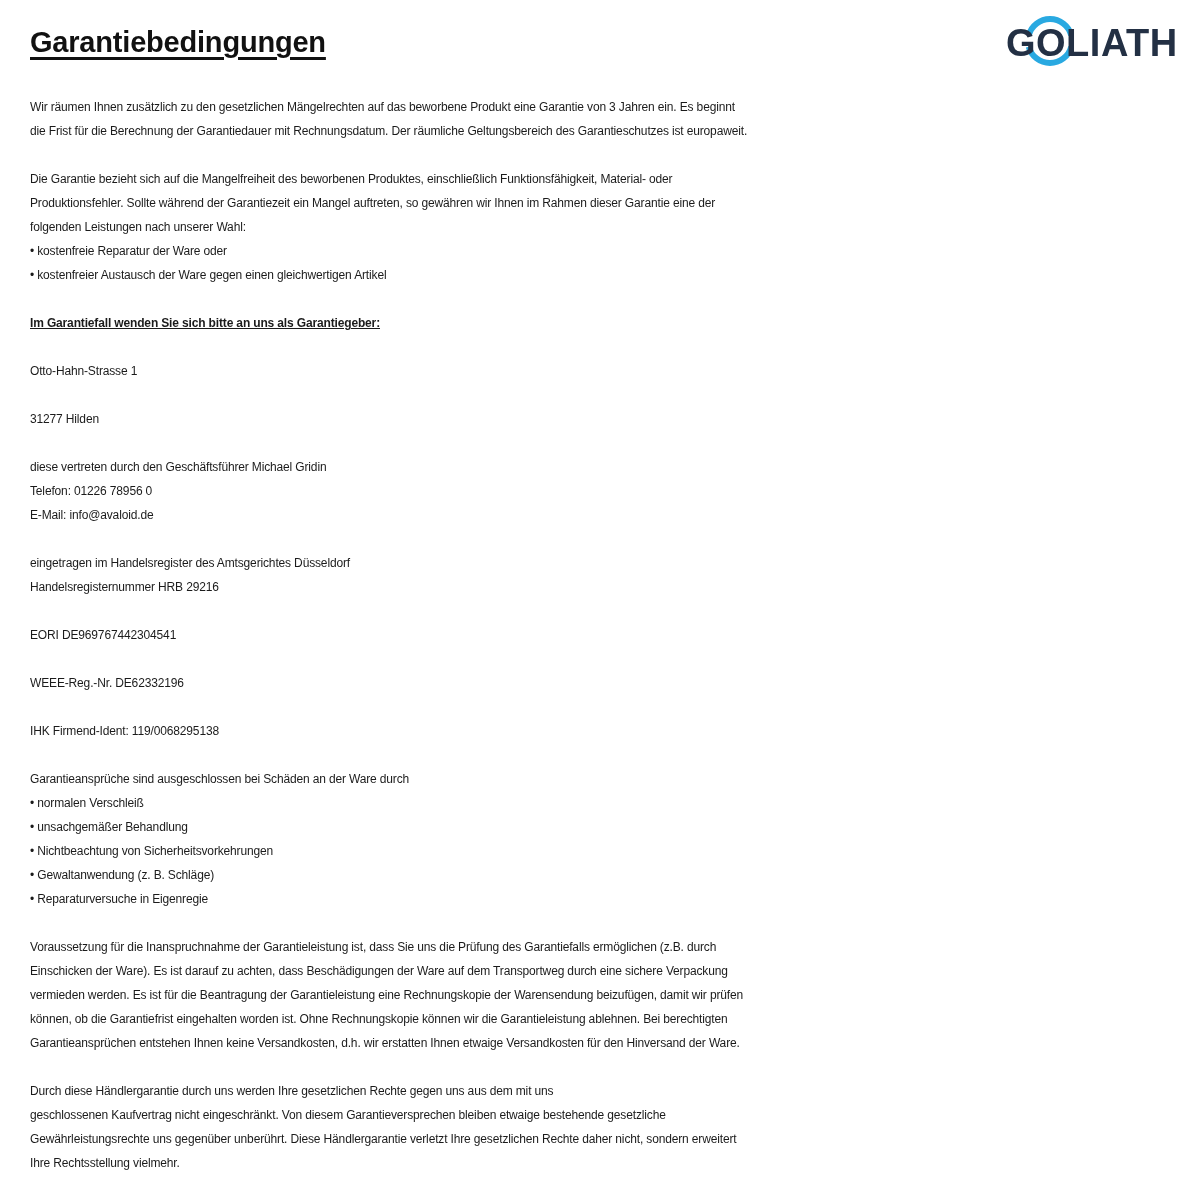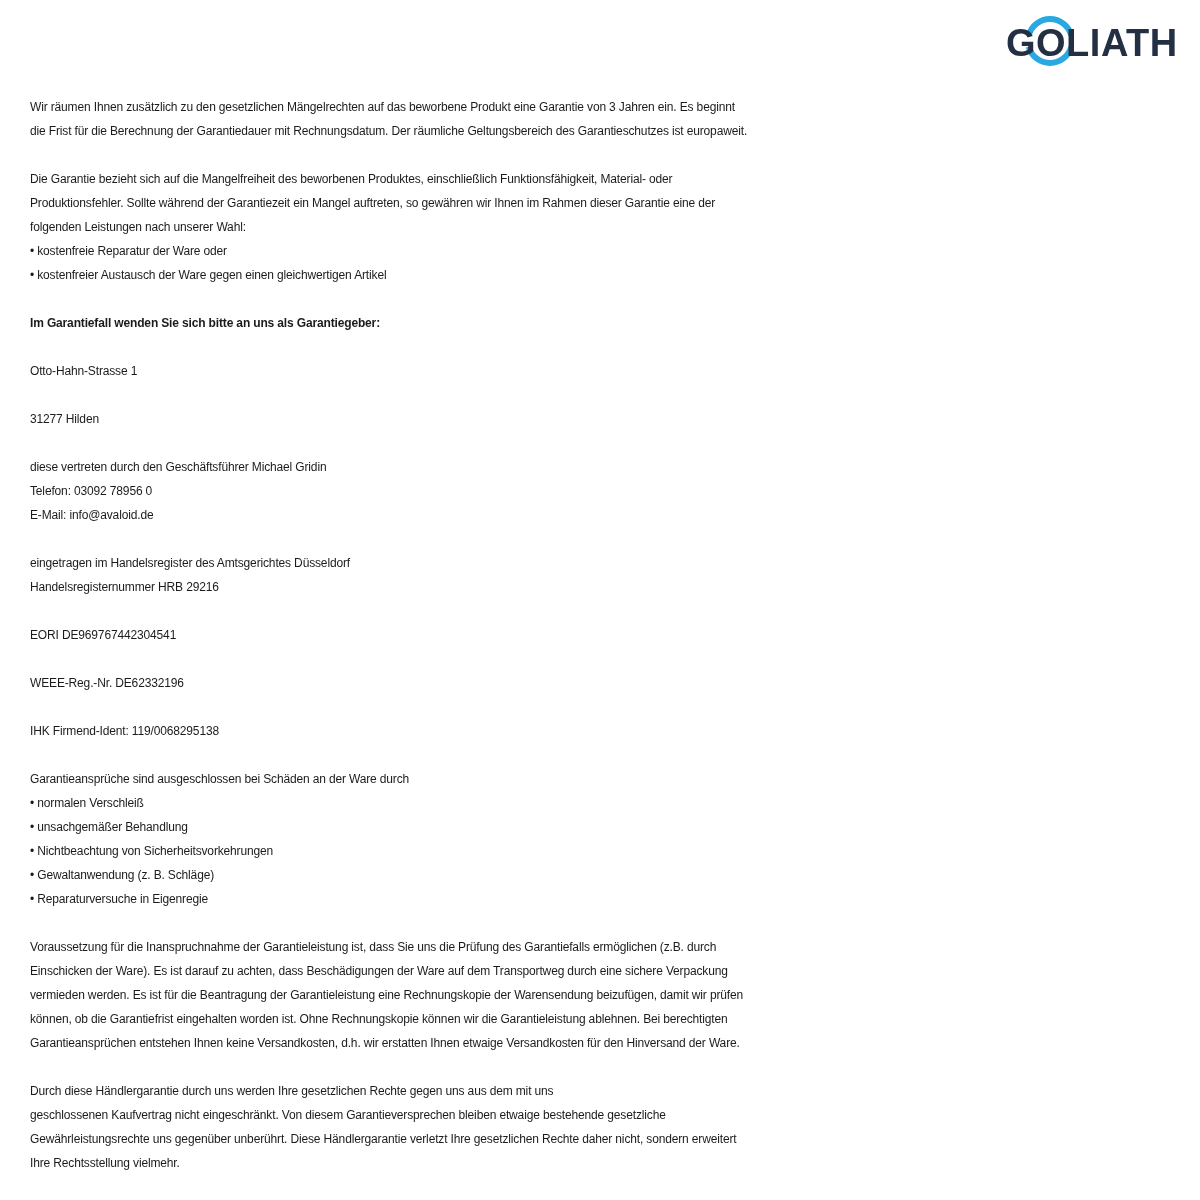--- a/index.html
+++ b/index.html
@@ -47,26 +47,28 @@
     line-height: 24px;
     letter-spacing: -0.15px;
     white-space: pre-line;
     max-width: 1145px;
   }
   .para-line {
     display: block;
   }
   .bold-line {
     font-weight: 700;
+    text-decoration: underline;
   }
 </style>
 </head>
 <body>
 
 <div class="header">
+  <h1 class="doc-title">Garantiebedingungen</h1>
   <svg class="logo" viewBox="0 0 172 58" aria-hidden="true">
     <g>
       <path d="M 22.75 25.31 A 22 22 0 0 1 65.25 25.31" fill="none" stroke-width="6" stroke-linecap="butt" stroke="#29a9e1"></path>
       <path d="M 22.75 36.69 A 22 22 0 0 0 65.25 36.69" fill="none" stroke-width="6" stroke-linecap="butt" stroke="#29a9e1"></path>
     </g>
     <text x="0" y="46" font-family="Liberation Sans, DejaVu Sans, sans-serif" font-weight="bold" font-size="38" letter-spacing="0.5" fill="#233044">GOLIATH</text>
   </svg>
 </div>
 
 <p class="para">Wir räumen Ihnen zusätzlich zu den gesetzlichen Mängelrechten auf das beworbene Produkt eine Garantie von 3 Jahren ein. Es beginnt
@@ -78,21 +80,21 @@
 • kostenfreie Reparatur der Ware oder
 • kostenfreier Austausch der Ware gegen einen gleichwertigen Artikel</p>
 
 <p class="para"><span class="para-line bold-line">Im Garantiefall wenden Sie sich bitte an uns als Garantiegeber:</span></p>
 
 <p class="para">Otto-Hahn-Strasse 1</p>
 
 <p class="para">31277 Hilden</p>
 
 <p class="para">diese vertreten durch den Geschäftsführer Michael Gridin
-Telefon: 03092 78956 0
+Telefon: 01226 78956 0
 E-Mail: info@avaloid.de</p>
 
 <p class="para">eingetragen im Handelsregister des Amtsgerichtes Düsseldorf
 Handelsregisternummer HRB 29216</p>
 
 <p class="para">EORI DE969767442304541</p>
 
 <p class="para">WEEE-Reg.-Nr. DE62332196</p>
 
 <p class="para">IHK Firmend-Ident: 119/0068295138</p>

